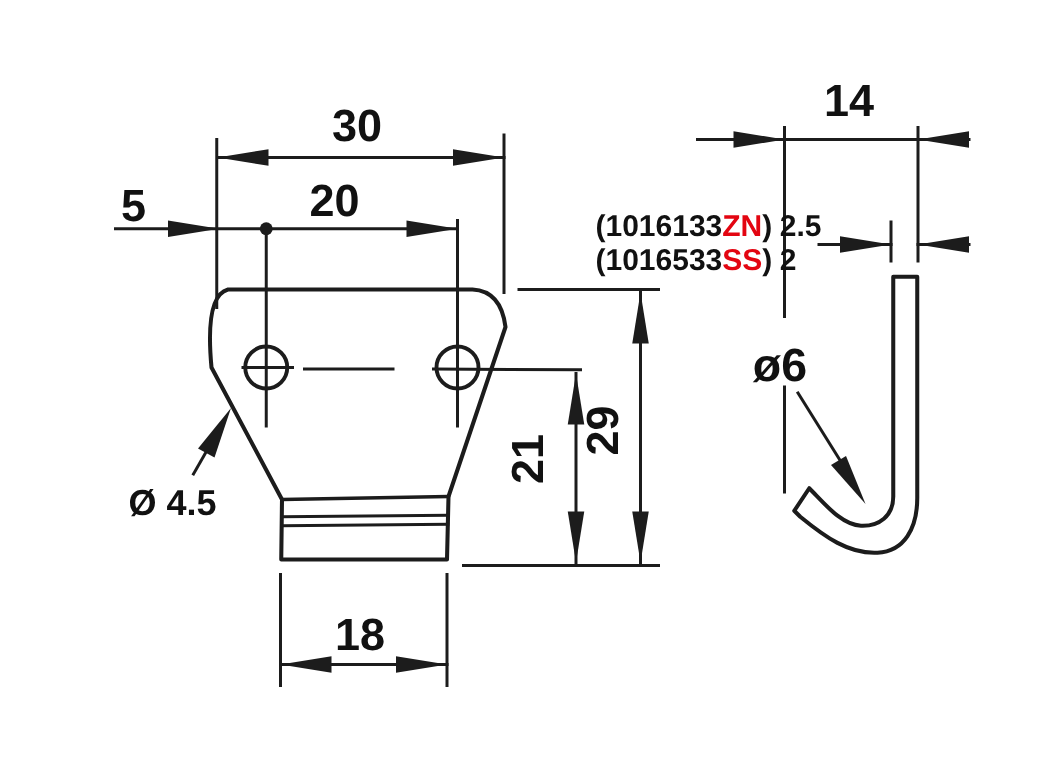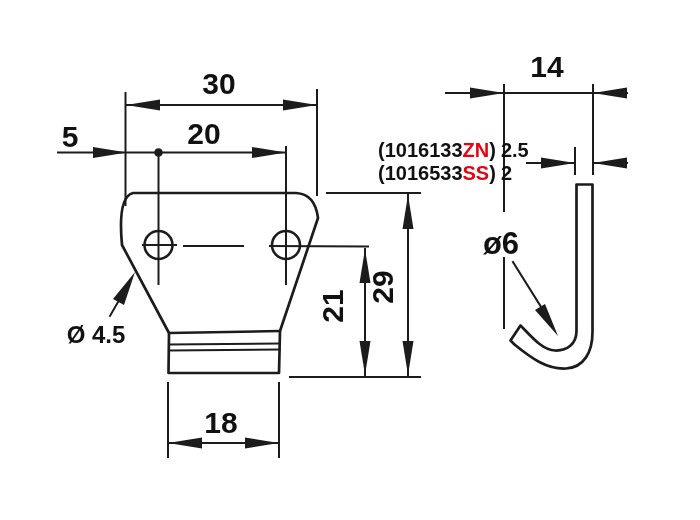--- a/index.html
+++ b/index.html
@@ -1,18 +1,18 @@
 <!DOCTYPE html>
 <html><head>
 <meta charset="utf-8">
 <style>
   html,body{margin:0;padding:0;background:#ffffff;}
   #canvas{
     width:628px;height:520px;position:relative;background:#ffffff;
-    font-family:"Liberation Sans", sans-serif;overflow:hidden;
+    font-family:"Liberation Sans", sans-serif;overflow:hidden;padding-left:19px;
   }
   svg{display:block;}
   .outline{fill:#ffffff;stroke:#1c1c1c;stroke-width:2.7;stroke-linejoin:round;stroke-linecap:round;}
   .thin{stroke:#1c1c1c;stroke-width:2;fill:none;stroke-linecap:square;}
   .edge{stroke:#1c1c1c;stroke-width:2.5;fill:none;stroke-linecap:round;}
   .ah{fill:#1c1c1c;stroke:none;}
   .dimtext{font-size:30px;font-weight:600;fill:#111;}
   .dimtext.mid{text-anchor:middle;}
   .labeltext{font-size:20px;font-weight:700;fill:#111;}
   .dia1{font-size:24px;font-weight:700;fill:#111;text-anchor:middle;}

